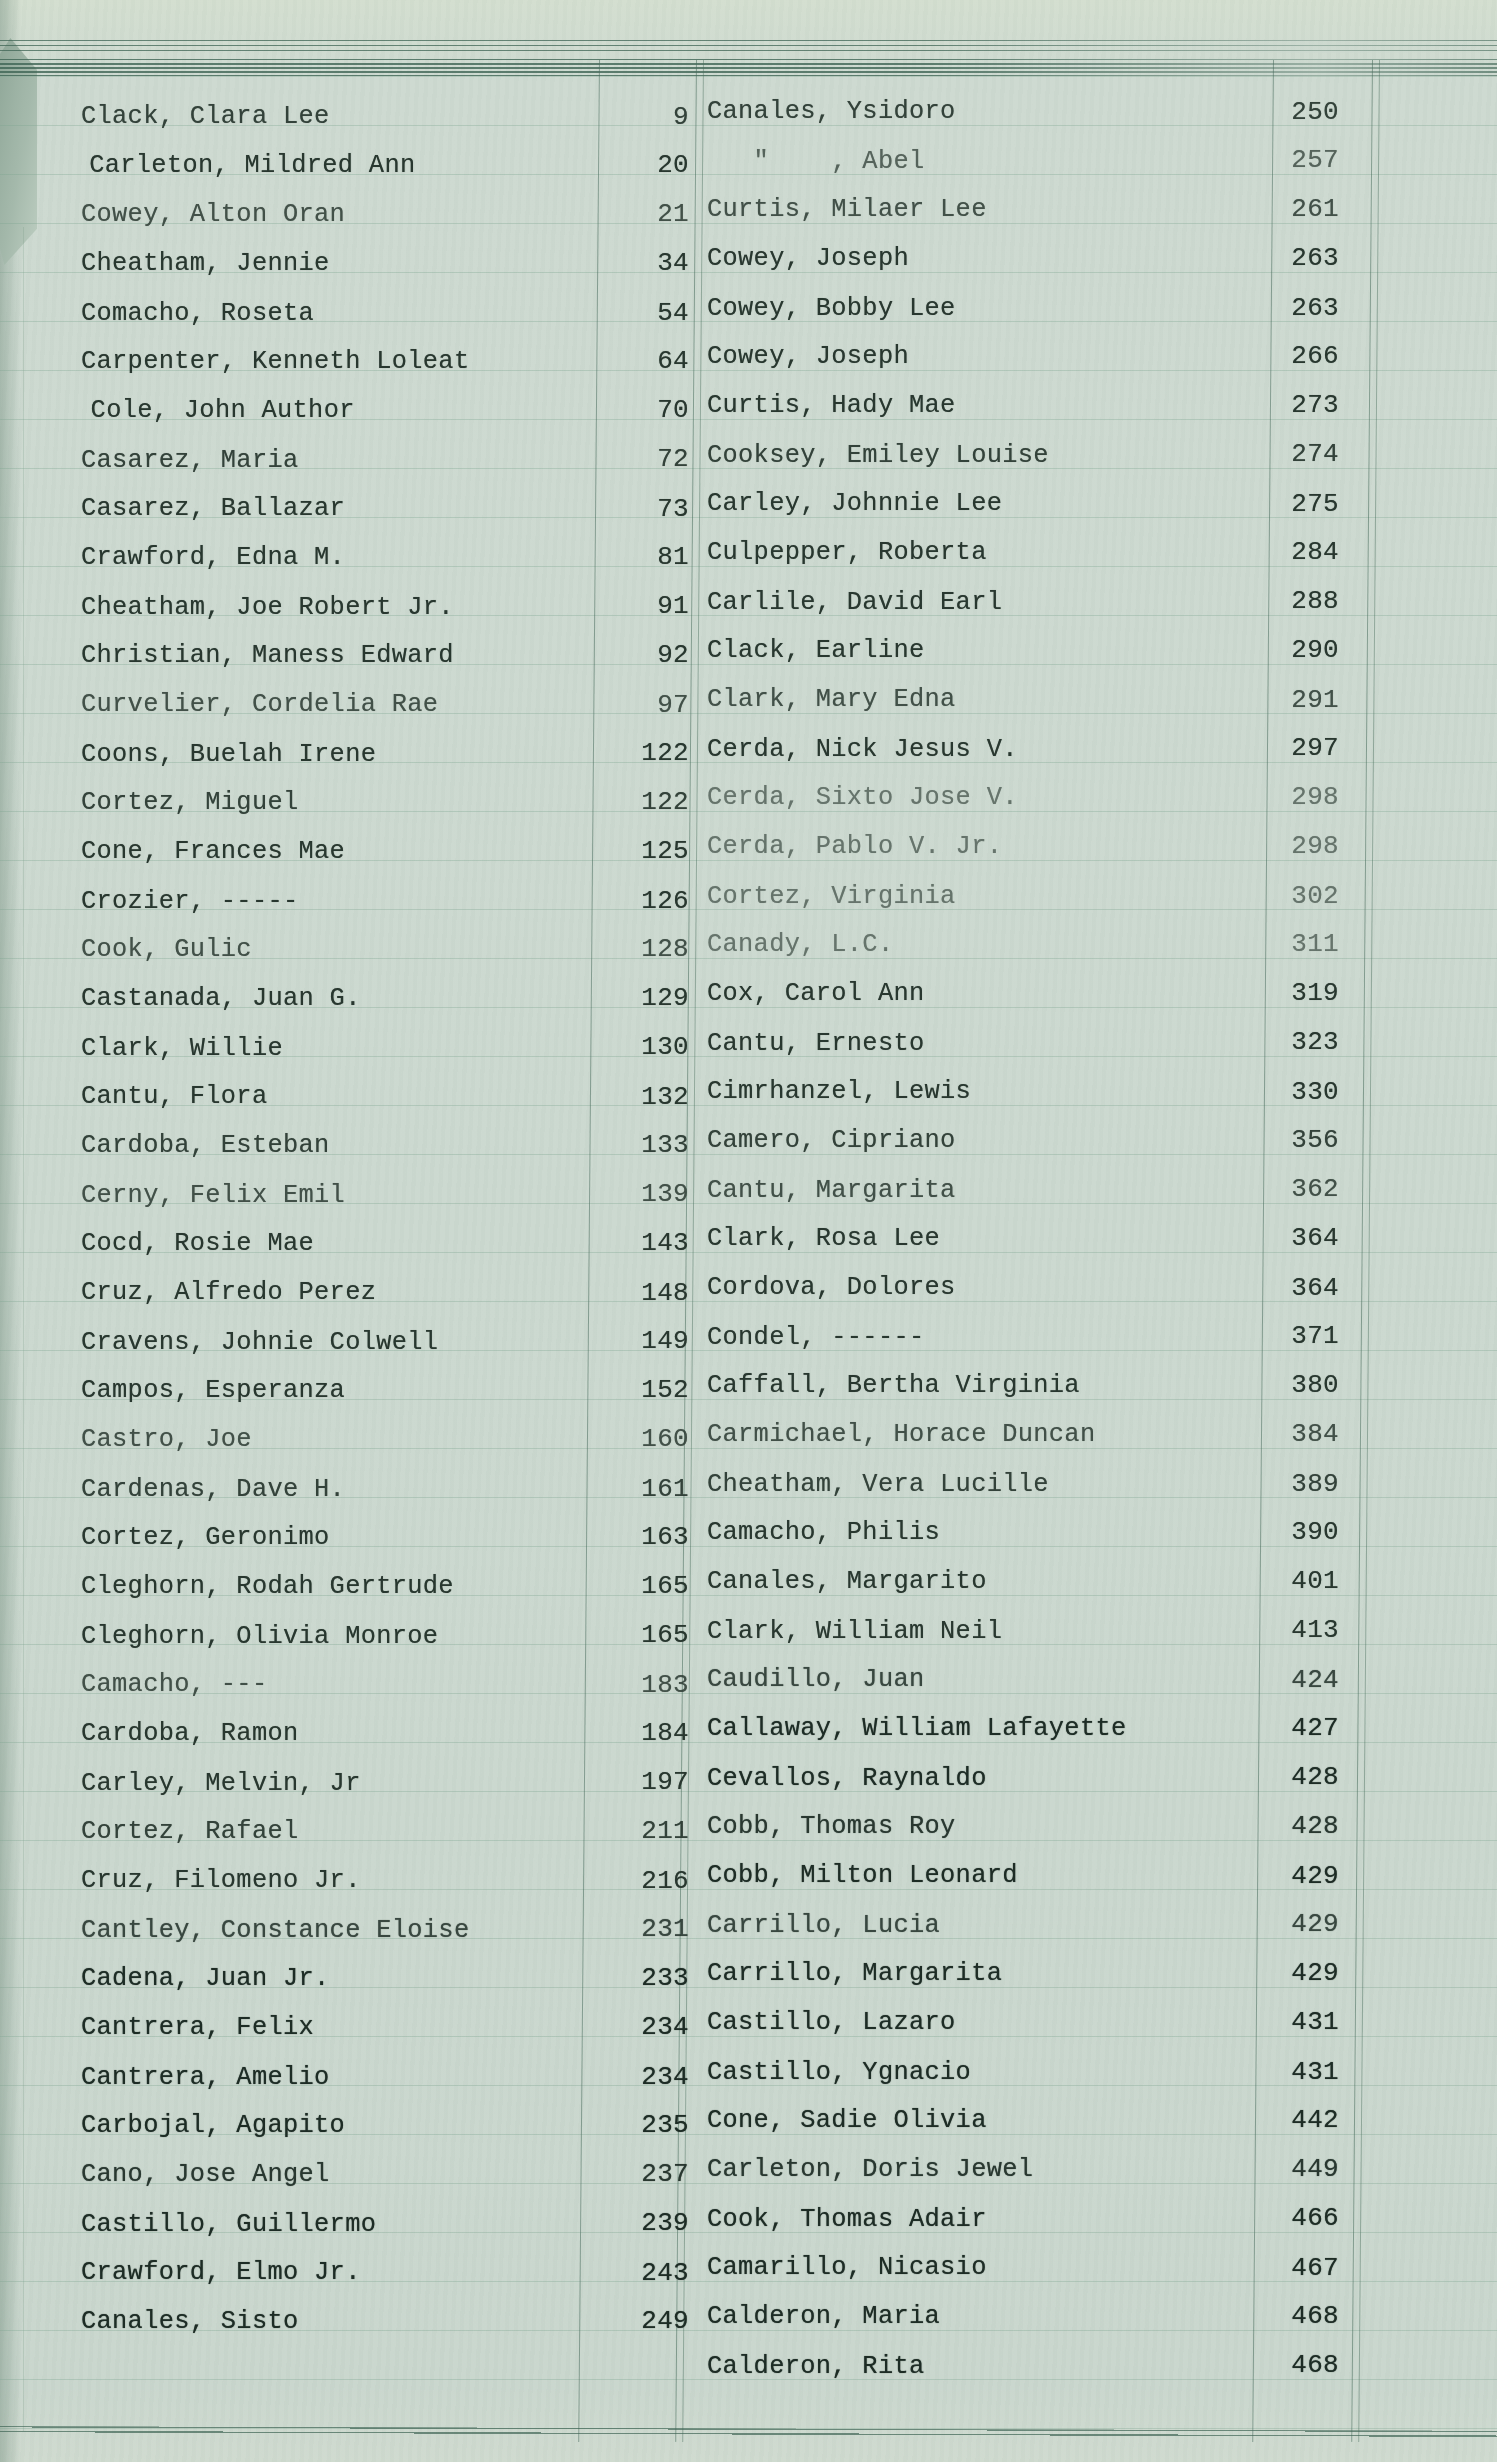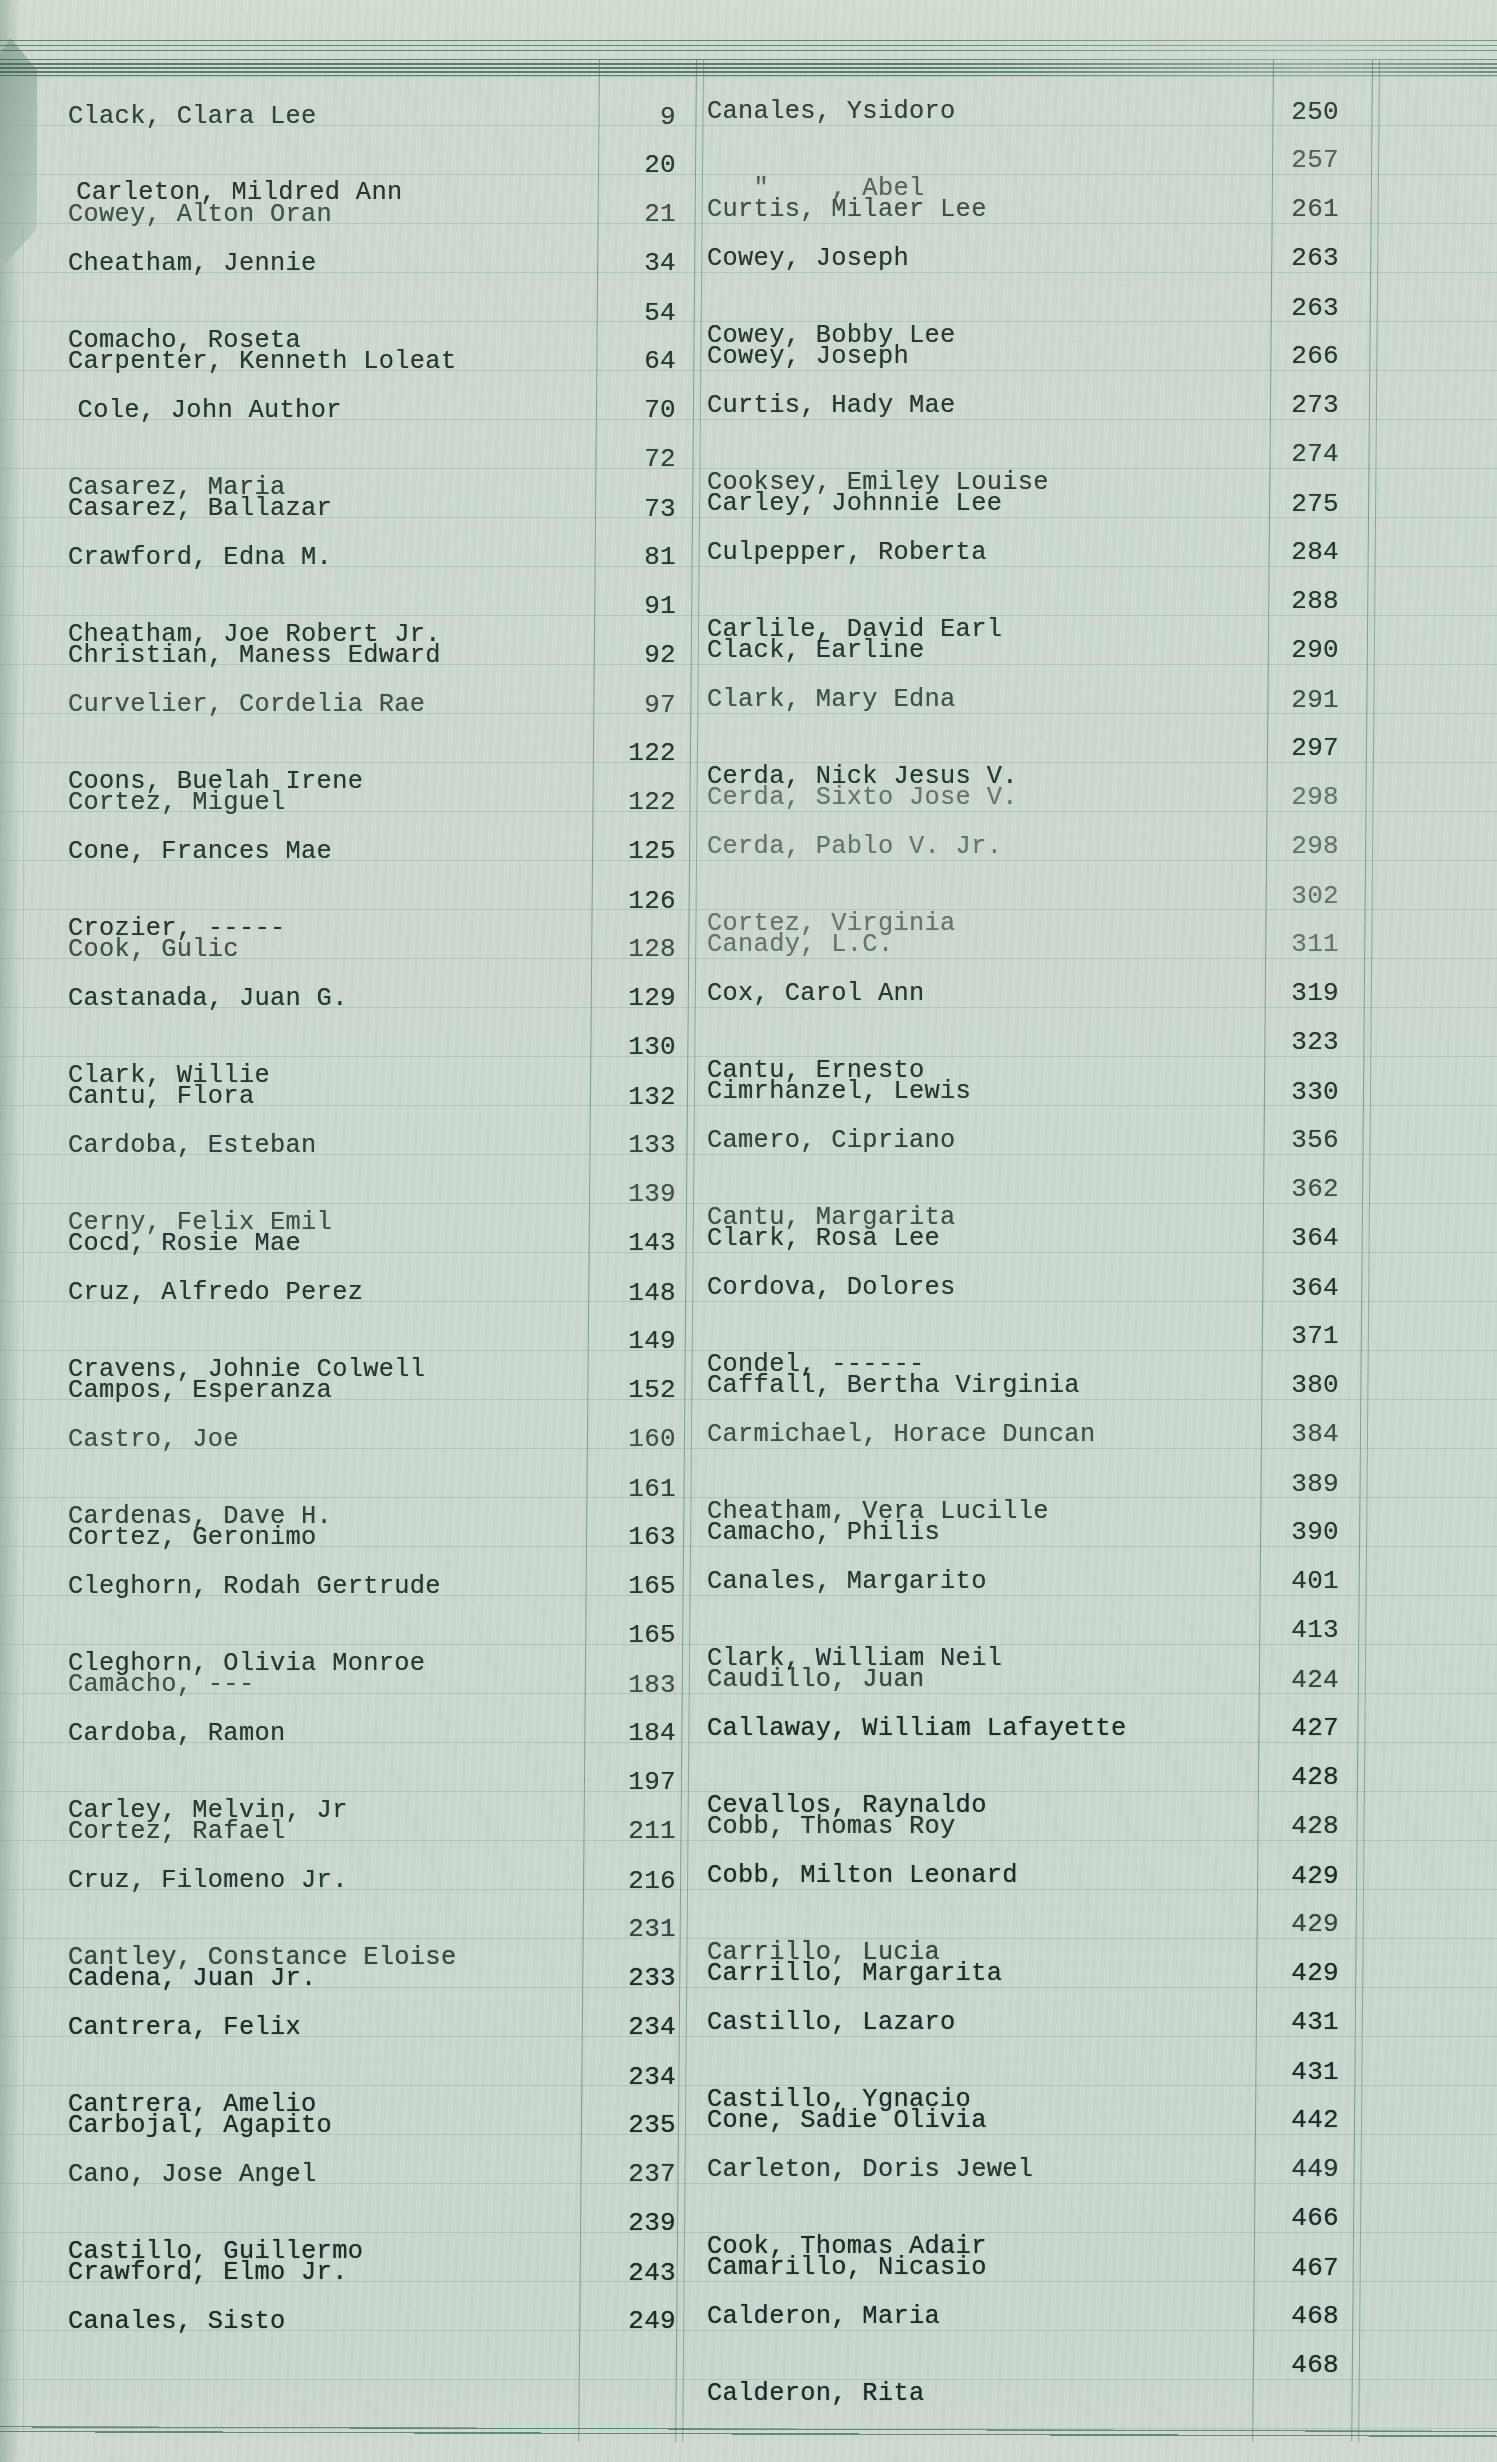--- a/index.html
+++ b/index.html
@@ -44,35 +44,35 @@
   .v1{left:599px;}
   .v2{left:696px;}
   .v3{left:1273px;}
   .v4{left:1372px;}
   
   .bottom-rule{position:absolute;left:0;top:2426px;width:1497px;height:8.2px;
     transform:rotate(.18deg);transform-origin:left center;
     background:repeating-linear-gradient(to bottom, rgba(62,100,84,.7) 0 1.4px, rgba(62,100,84,0) 1.4px 4.8px);}
   
   .col{position:absolute;display:flex;flex-direction:column;}
-  .col-left{left:68px;top:103px;width:608px;}
+  .col-left{left:81px;top:103px;width:608px;}
   .col-right{left:707px;top:98px;width:632px;}
   .row{display:flex;justify-content:space-between;align-items:flex-start;height:49px;}
   .name,.num{
     color:#28372f;
     font-size:25.4px;line-height:27.5px;
     white-space:pre;
     text-shadow:0 0 0.7px rgba(40,56,48,.55);
     letter-spacing:0.3px;
   }
   .num{font-size:26px;}
   
   .col-left .row:nth-child(2) .name{transform:translateX(8.2px);}
   .col-left .row:nth-child(7) .name{transform:translateX(9.6px);}
-  .row:nth-child(3n+2) .name{transform:translateY(1px);margin-top:27px;}
+  .row:nth-child(3n+2) .name{transform:translateY(1px);}
   .row:nth-child(4n+1) .num{transform:translateY(1.4px);}
   .row:nth-child(5n+3){opacity:.84;}
   .row:nth-child(7n+1){opacity:.93;}
   .col-right .row:nth-child(15),
   .col-right .row:nth-child(16),
   .col-right .row:nth-child(17),
   .col-right .row:nth-child(18){opacity:.62;}
   .col-right .row:nth-child(2){opacity:.72;}
   .col-left .row:nth-child(n+38) .name,
   .col-left .row:nth-child(n+38) .num,

